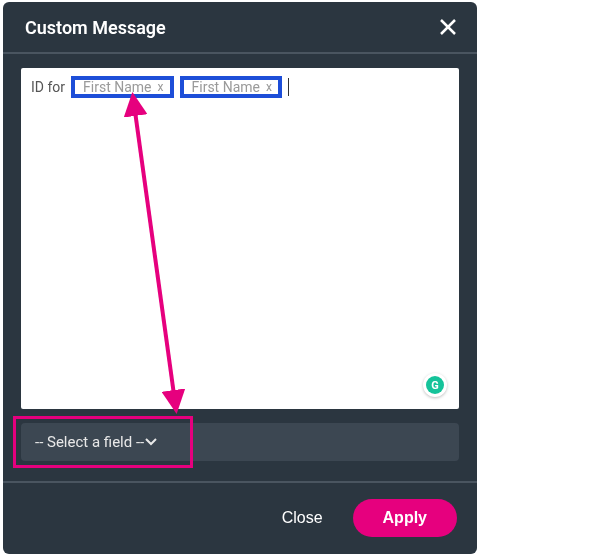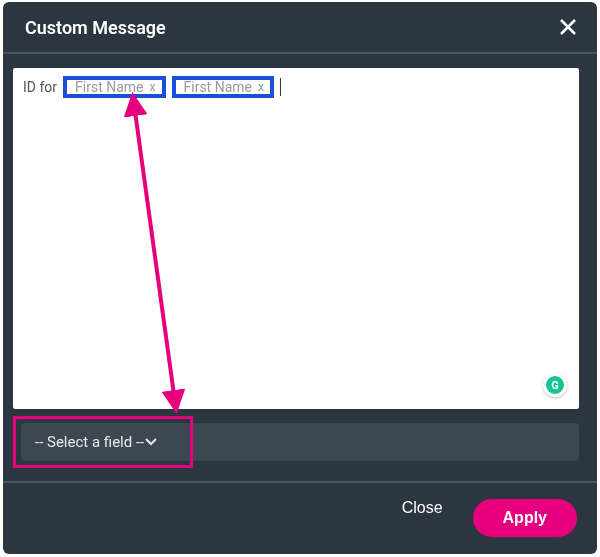--- a/index.html
+++ b/index.html
@@ -4,21 +4,21 @@
   <style>
     * { margin: 0; padding: 0; box-sizing: border-box; }
     body {
       width: 600px;
       height: 557px;
       background: #fff;
       font-family: -apple-system, BlinkMacSystemFont, "Segoe UI", Roboto, "Helvetica Neue", Arial, sans-serif;
       overflow: hidden;
     }
     .modal {
-      width: 594px;
+      width: 474px;
       height: 552px;
       margin: 2px 3px;
       background: #2b3640;
       border-radius: 6px;
       display: flex;
       flex-direction: column;
       position: relative;
     }
     .modal-header {
       display: flex;
@@ -35,21 +35,21 @@
     .close-x {
       width: 22px;
       height: 22px;
       display: flex;
       align-items: center;
       justify-content: center;
       cursor: pointer;
     }
     .close-x svg { stroke: #fff; stroke-width: 2.5; }
     .modal-body {
-      padding: 14px 18px 10px 10px;
+      padding: 14px 18px 10px 18px;
       flex: 0 0 auto;
     }
     .editor {
       background: #fff;
       width: 100%;
       height: 341px;
       border-radius: 2px;
       padding: 8px 10px;
       position: relative;
     }
@@ -124,21 +124,21 @@
       align-items: center;
       cursor: pointer;
     }
     .chevron-down svg { stroke: #e8e8e8; stroke-width: 2; fill: none; }
     .modal-footer {
       border-top: 2px solid #4a5560;
       margin-top: 20px;
       padding: 16px 20px 18px;
       display: flex;
       justify-content: flex-end;
-      align-items: flex-start;
+      align-items: center;
       gap: 30px;
     }
     .btn-close {
       background: transparent;
       border: none;
       color: #fff;
       font-size: 16px;
       font-weight: 500;
       cursor: pointer;
     }

